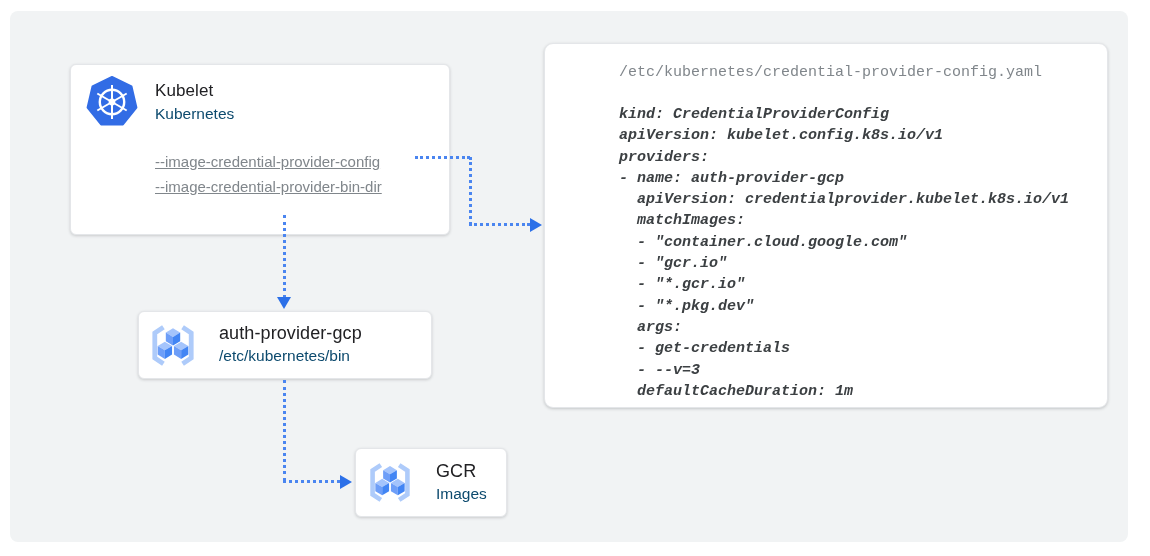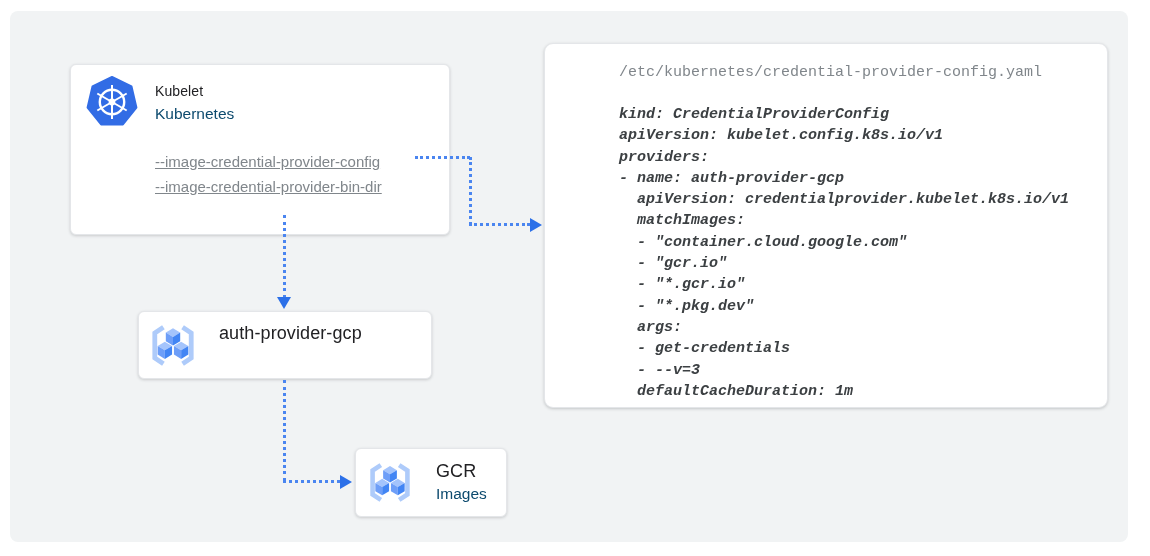--- a/index.html
+++ b/index.html
@@ -34,21 +34,21 @@
   .node-kubelet .icon { left: 15px; top: 11px; width: 52px; height: 52px; }
   .node-auth .icon    { left: 11px; top: 12px; width: 46px; height: 43px; }
   .node-gcr .icon     { left: 12px; top: 13px; width: 44px; height: 41px; }
 
   .node-textblock { position: absolute; }
   .node-kubelet .node-textblock { left: 84px; top: 14px; }
   .node-auth .node-textblock    { left: 80px; top: 10px; }
   .node-gcr .node-textblock     { left: 80px; top: 11px; }
 
   .node-title {
-    font-size: 14px; line-height: 24px;
+    font-size: 17px; line-height: 24px;
     color: #212124; letter-spacing: 0.1px;
   }
   .node-auth .node-title, .node-gcr .node-title { font-size: 18px; line-height: 23px; }
   .node-subtitle {
     font-size: 15.5px; line-height: 21px;
     color: #0c4a6e;
   }
   .flags { position: absolute; left: 84px; top: 84px; }
   .flag {
     font-size: 15px; line-height: 25px;
@@ -148,20 +148,21 @@
           <polygon points="8,22.5 15.5,27 15.5,36 8,31.5" fill="#6d9ef8"></polygon>
           <polygon points="23,22.5 15.5,27 15.5,36 23,31.5" fill="#4285f4"></polygon>
           <polygon points="32.5,18 40,22.5 32.5,27 25,22.5" fill="#a4c4fc"></polygon>
           <polygon points="25,22.5 32.5,27 32.5,36 25,31.5" fill="#6d9ef8"></polygon>
           <polygon points="40,22.5 32.5,27 32.5,36 40,31.5" fill="#4285f4"></polygon>
         </g>
       </svg>
     </span>
     <div class="node-textblock">
       <div class="node-title">auth-provider-gcp</div>
+      <div class="node-subtitle">/etc/kubernetes/bin</div>
     </div>
   </div>
 
   <div class="node node-gcr">
     <span class="icon">
       <svg viewBox="0 0 48 44" width="44" height="41">
         <polyline points="14,3 5,9 5,35 14,41" fill="none" stroke="#aecbfa" stroke-width="5"></polyline>
         <polyline points="34,3 43,9 43,35 34,41" fill="none" stroke="#aecbfa" stroke-width="5"></polyline>
         <g>
           <polygon points="24,4 31.5,8.5 24,13 16.5,8.5" fill="#a4c4fc"></polygon>

